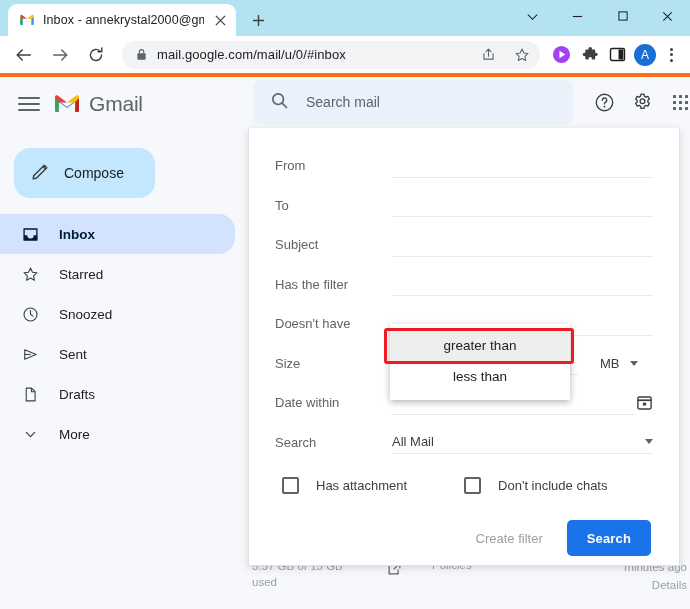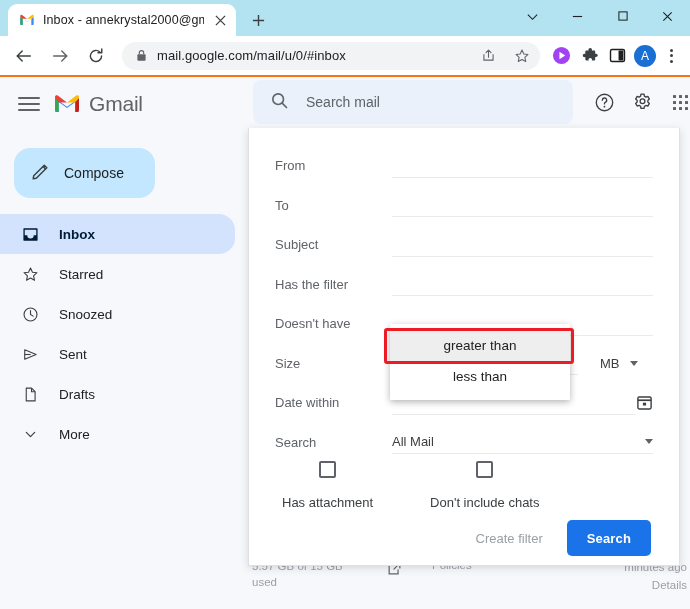--- a/index.html
+++ b/index.html
@@ -50,21 +50,21 @@
   .win-btn {
     width: 45px; height: 32px;
     display: flex; align-items: center; justify-content: center;
     color: #202124;
   }
 
   .toolbar {
     height: 41px; background: #ffffff;
     display: flex; align-items: center;
     padding: 0 8px 0 6px;
-    border-bottom: 2px solid #f97316;
+    border-bottom: 4px solid #f97316;
   }
   .nav-btn {
     width: 30px; height: 30px; margin: 0 3px;
     display: flex; align-items: center; justify-content: center;
     color: #3c4043; flex: none;
   }
   .omnibox {
     flex: 1; height: 28px; background: #f1f3f4;
     border-radius: 14px; margin: 0 6px 0 8px;
     display: flex; align-items: center; padding: 0 6px 0 14px;
@@ -170,21 +170,21 @@
     display: flex; align-items: center; gap: 10px;
     margin-left: 22px; font-size: 13px; color: #3c4043;
   }
   .caret { width: 0; height: 0; border-left: 4.5px solid transparent; border-right: 4.5px solid transparent; border-top: 5px solid #5f6368; }
   .date-ico { margin-left: auto; color: #3c4043; display:flex; }
   .search-caret { margin-left: auto; }
 
   .checkrow { display: flex; align-items: center; height: 46px; padding-left: 7px; gap: 17px; }
   .cbox { width: 17px; height: 17px; border: 2px solid #5f6368; border-radius: 2px; flex: none; }
   .ctext { font-size: 13px; color: #3c4043; }
-  .cgroup { display: flex; align-items: center; gap: 17px; flex-direction: column; }
+  .cgroup { display: flex; align-items: center; gap: 17px; }
   .cgroup.second { margin-left: 40px; }
 
   .actions { display: flex; align-items: center; justify-content: flex-end; gap: 14px; margin-top: 12px; padding-right: 2px; }
   .create-filter { font-size: 13px; color: #9aa0a6; padding: 8px 10px; }
   .search-btn {
     background: #1a73e8; color: #fff; font-size: 13px; font-weight: bold;
     border-radius: 5px; padding: 0 20px; height: 36px;
     display: flex; align-items: center; justify-content: center;
     letter-spacing: 0.15px;
   }

